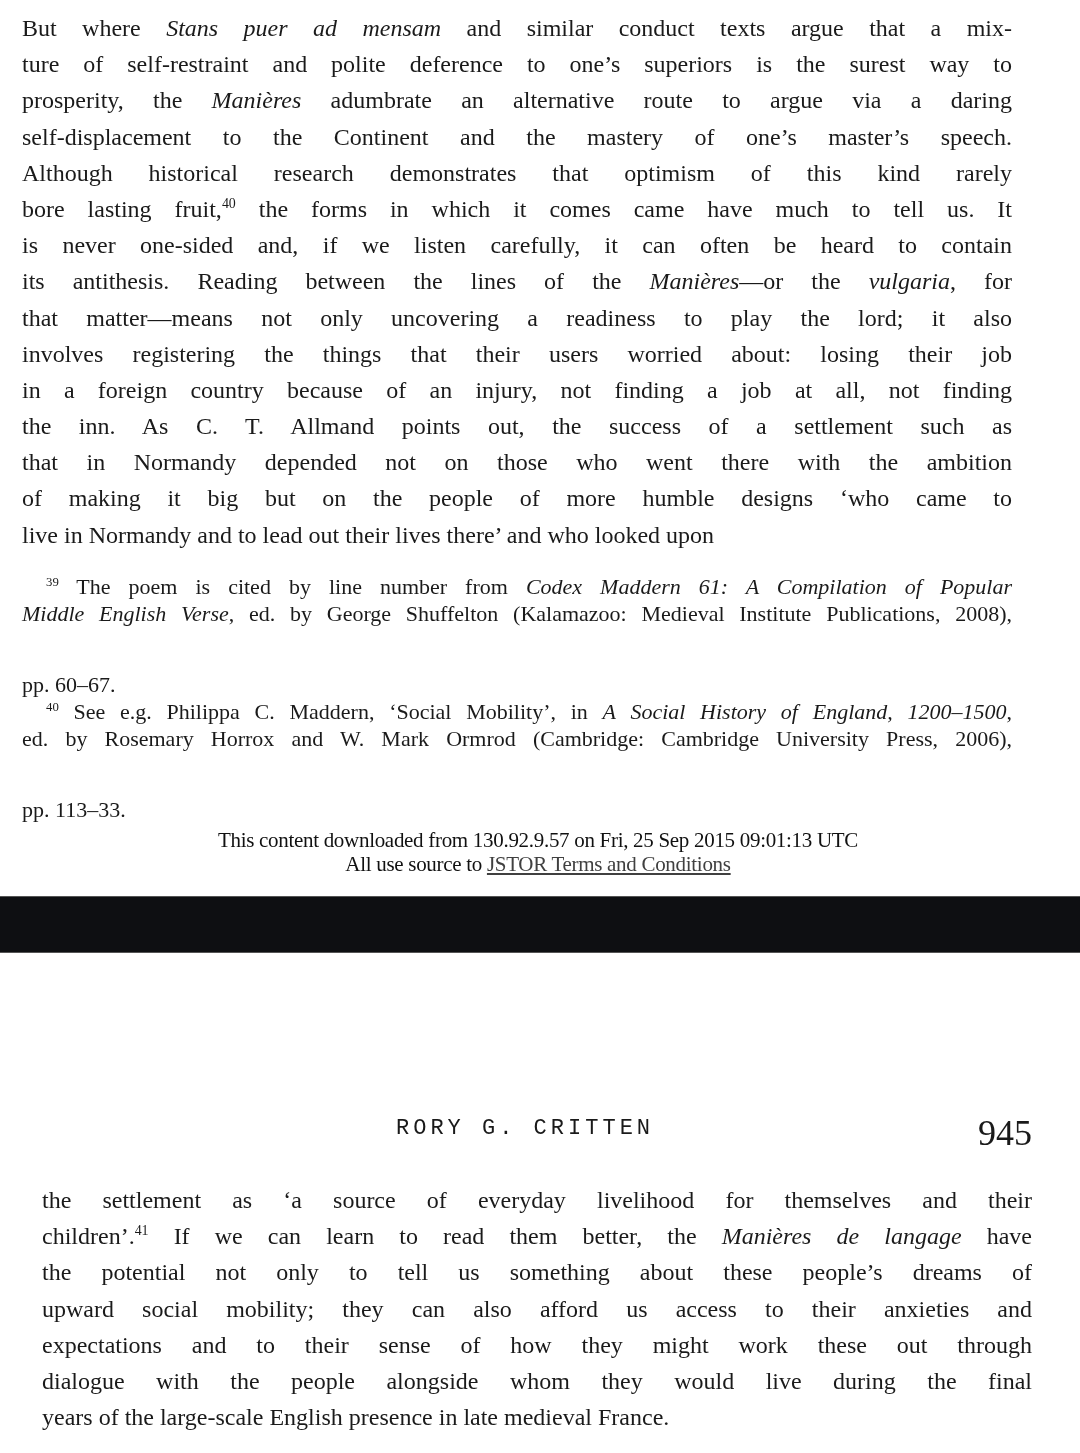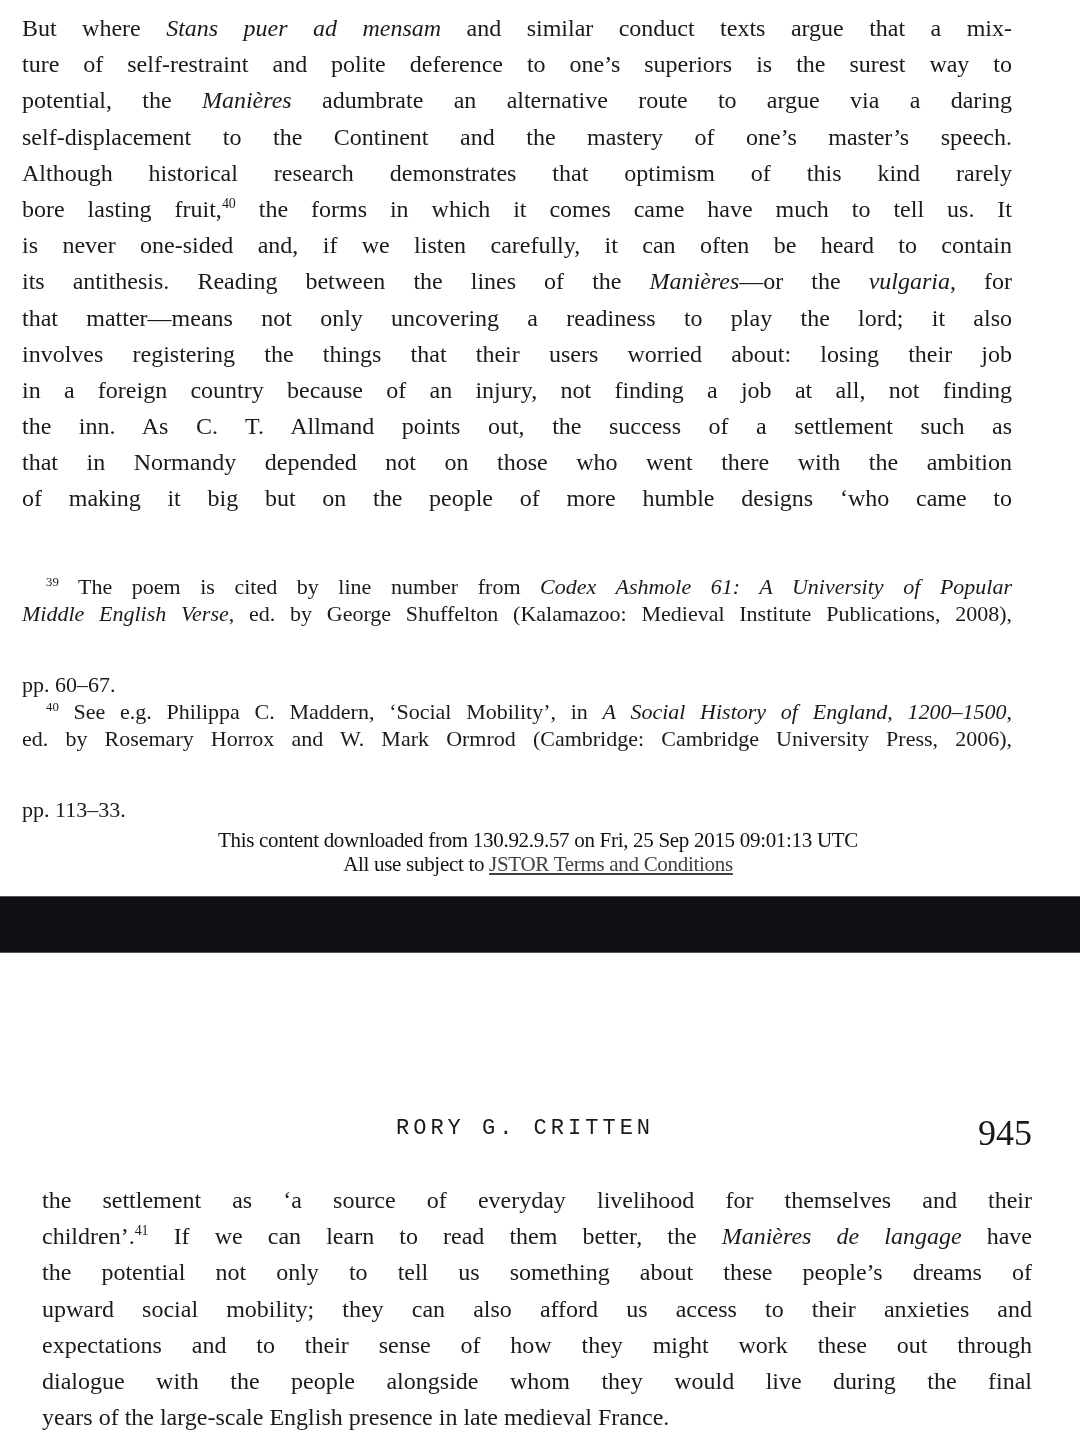--- a/index.html
+++ b/index.html
@@ -115,52 +115,53 @@
     }
     em { font-style: italic; }
   </style>
 </head>
 <body>
 
 <div class="page-top">
   <div class="body-para">
       <span class="body-line"><span>But where </span><em>Stans puer ad mensam</em><span> and similar conduct texts argue that a mix-</span></span>
       <span class="body-line"><span>ture of self-restraint and polite deference to one’s superiors is the surest way to</span></span>
-      <span class="body-line"><span>potential, the </span><em>Manières</em><span> adumbrate an alternative route to argue via a daring</span></span>
+      <span class="body-line"><span>prosperity, the </span><em>Manières</em><span> adumbrate an alternative route to argue via a daring</span></span>
       <span class="body-line"><span>self-displacement to the Continent and the mastery of one’s master’s speech.</span></span>
       <span class="body-line"><span>Although historical research demonstrates that optimism of this kind rarely</span></span>
       <span class="body-line"><span>bore lasting fruit,</span><sup class="fnref">40</sup><span> the forms in which it comes came have much to tell us. It</span></span>
       <span class="body-line"><span>is never one-sided and, if we listen carefully, it can often be heard to contain</span></span>
       <span class="body-line"><span>its antithesis. Reading between the lines of the </span><em>Manières</em><span>—or the </span><em>vulgaria</em><span>, for</span></span>
       <span class="body-line"><span>that matter—means not only uncovering a readiness to play the lord; it also</span></span>
       <span class="body-line"><span>involves registering the things that their users worried about: losing their job</span></span>
       <span class="body-line"><span>in a foreign country because of an injury, not finding a job at all, not finding</span></span>
       <span class="body-line"><span>the inn. As C. T. Allmand points out, the success of a settlement such as</span></span>
       <span class="body-line"><span>that in Normandy depended not on those who went there with the ambition</span></span>
       <span class="body-line"><span>of making it big but on the people of more humble designs ‘who came to</span></span>
+      <span class="body-line last"><span>live in Normandy and to lead out their lives there’ and who looked upon</span></span>
     </div>
 </div>
 
 <div class="footnotes">
   <div>
-      <span class="fn-line indent"><sup class="fnref">39</sup><span> The poem is cited by line number from </span><em>Codex Ashmole 61: A University of Popular</em></span>
+      <span class="fn-line indent"><sup class="fnref">39</sup><span> The poem is cited by line number from </span><em>Codex Maddern 61: A Compilation of Popular</em></span>
       <span class="fn-line"><em>Middle English Verse</em><span>, ed. by George Shuffelton (Kalamazoo: Medieval Institute Publications, 2008),</span></span>
       <span class="fn-line last"><span>pp. 60–67.</span></span>
     </div>
   <div>
       <span class="fn-line indent"><sup class="fnref">40</sup><span> See e.g. Philippa C. Maddern, ‘Social Mobility’, in </span><em>A Social History of England, 1200–1500</em><span>,</span></span>
       <span class="fn-line"><span>ed. by Rosemary Horrox and W. Mark Ormrod (Cambridge: Cambridge University Press, 2006),</span></span>
       <span class="fn-line last"><span>pp. 113–33.</span></span>
     </div>
 </div>
 
 <div class="jstor-notice">
   <div>This content downloaded from 130.92.9.57 on Fri, 25 Sep 2015 09:01:13 UTC</div>
   <div>
-    <span>All use subject to </span><a href="#">JSTOR Terms and Conditions</a>
+    <span>All use source to </span><a href="#">JSTOR Terms and Conditions</a>
   </div>
 </div>
 
 <div class="black-bar"></div>
 
 <div class="running-head">
   <span class="running-author">RORY G. CRITTEN</span>
   <span class="page-number">945</span>
 </div>
 

